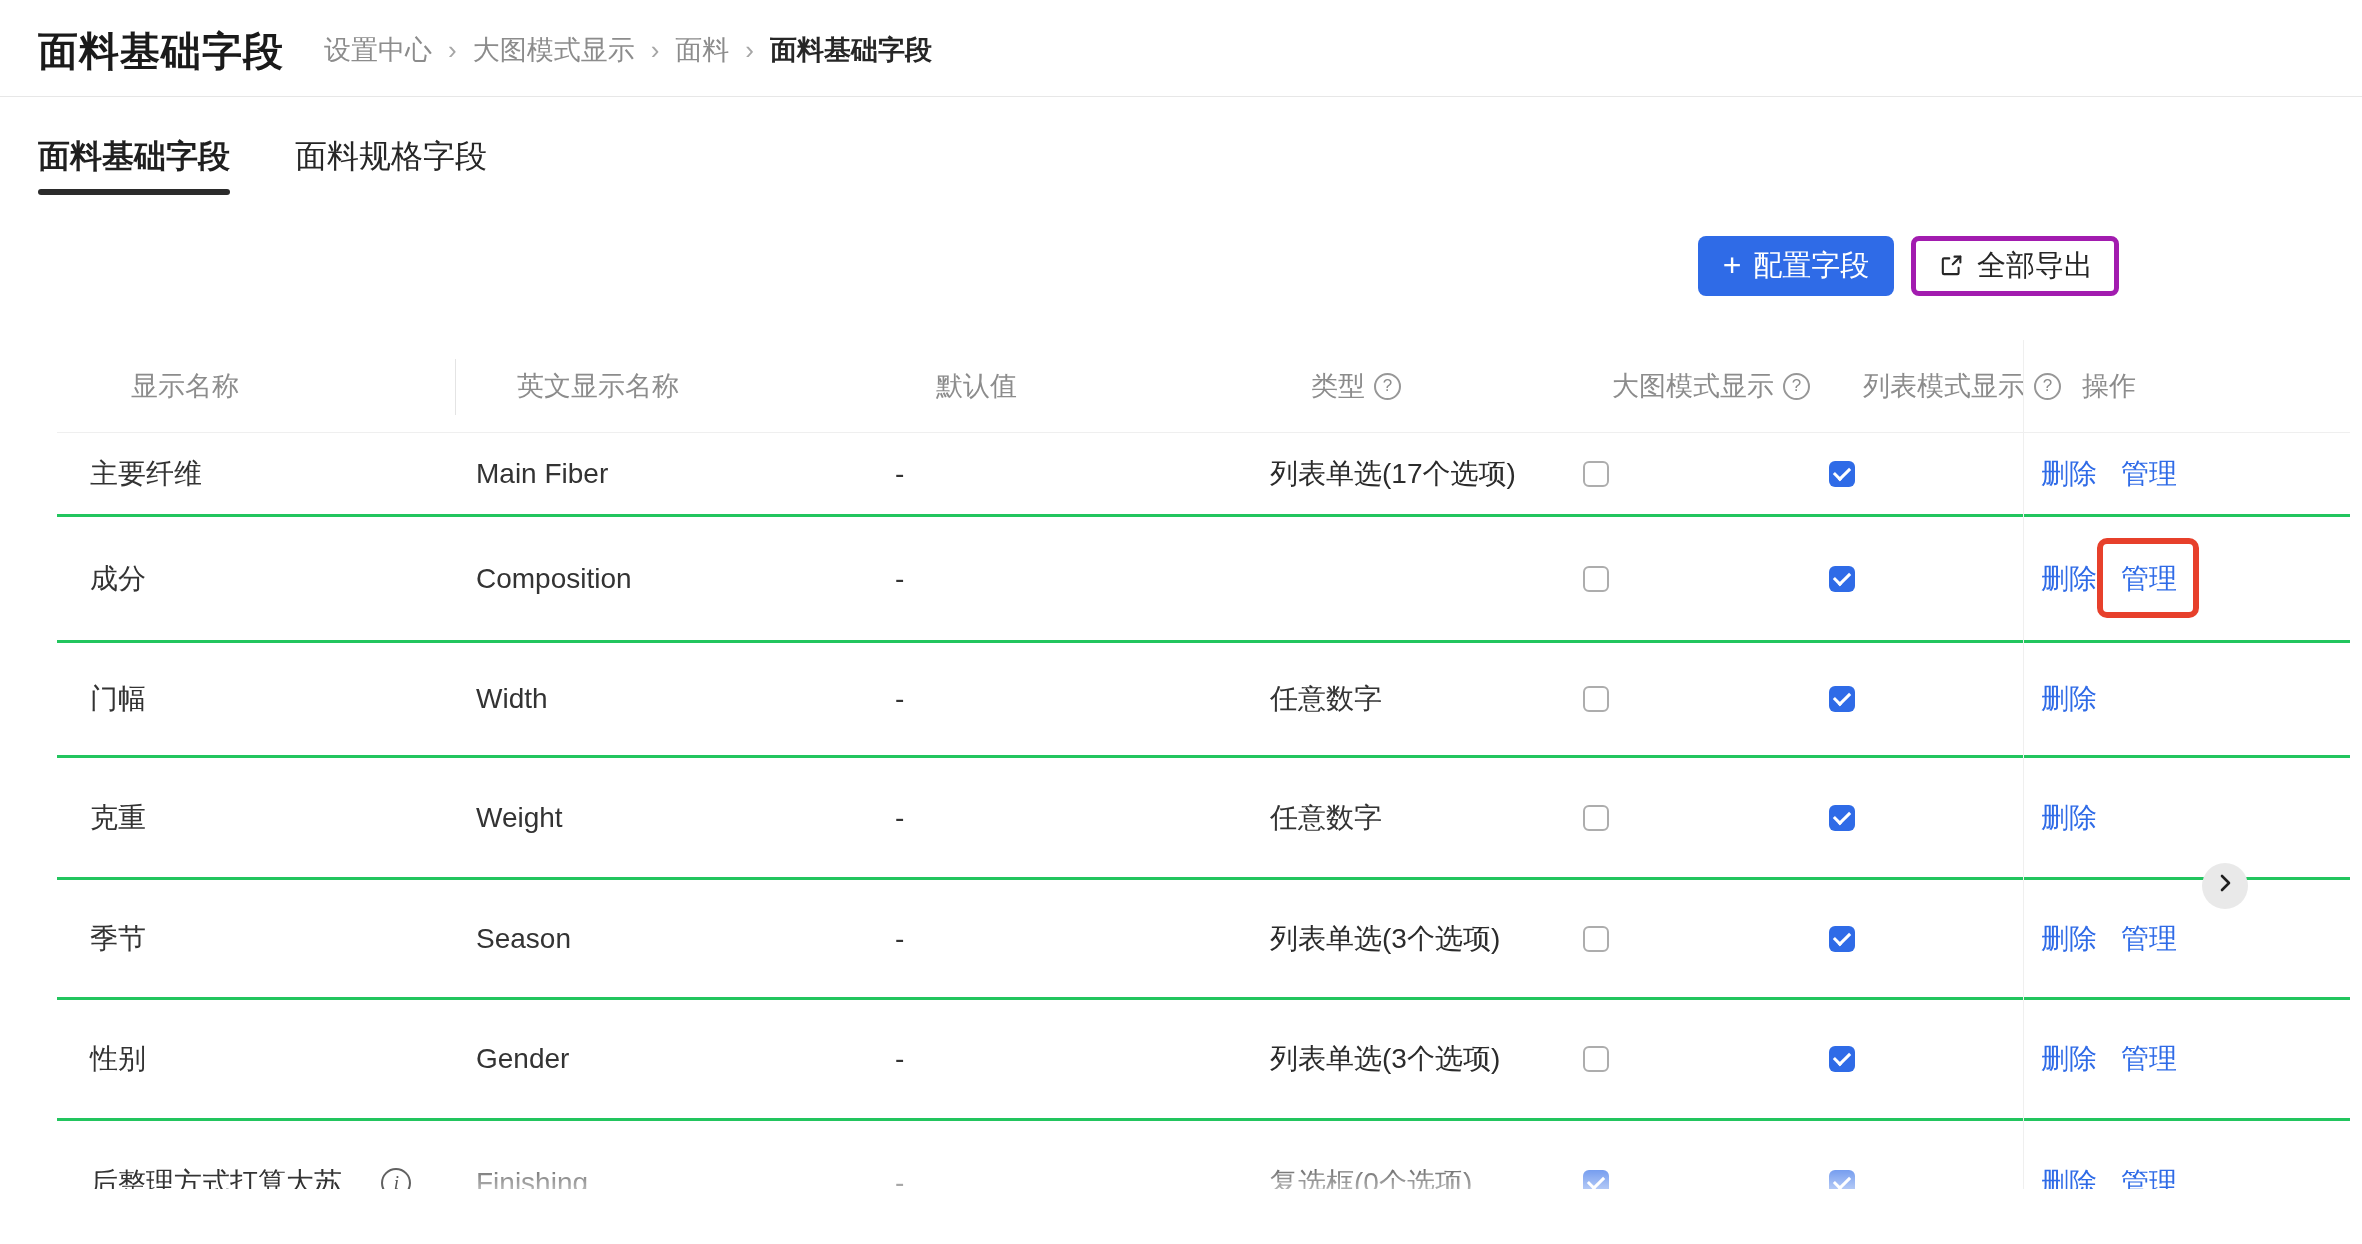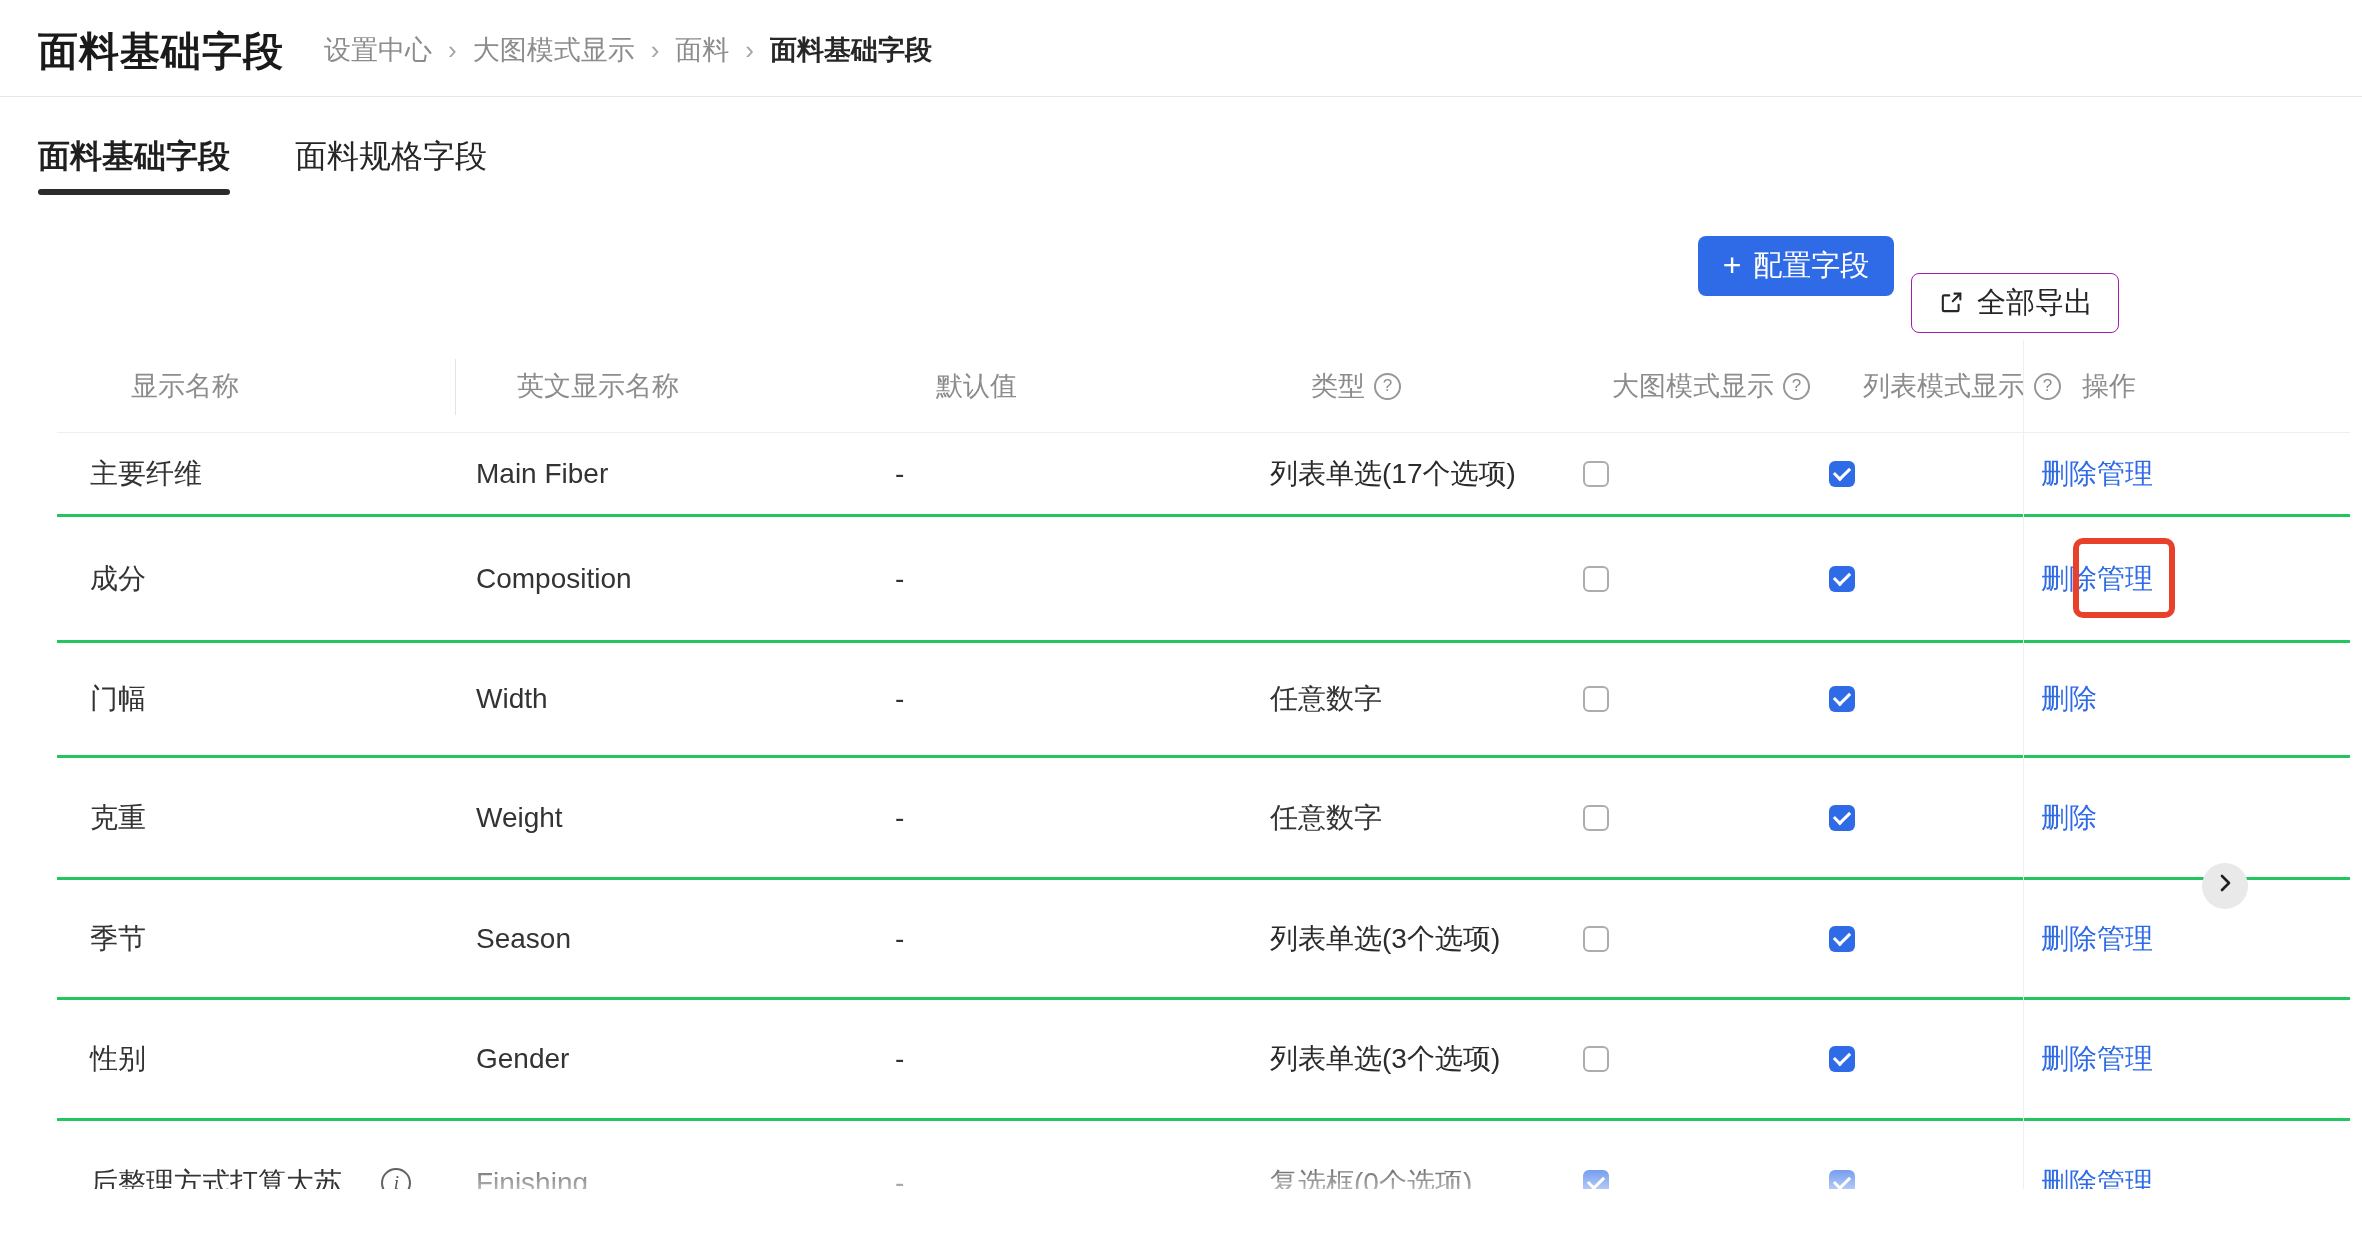--- a/index.html
+++ b/index.html
@@ -19,40 +19,40 @@
   .tabs { position:absolute; top:97px; left:0; right:0; height:110px; }
   .tab { position:absolute; top:38px; font-size:32px; color:#262626; cursor:pointer; }
   .tab.active { left:38px; font-weight:700; color:#1f1f1f; }
   .tab.inactive { left:295px; font-weight:400; }
   .tab-underline { position:absolute; left:38px; top:92px; width:192px; height:6px; background:#2b2b2b; border-radius:3px; }
 
   
   .btn { position:absolute; top:236px; height:60px; display:flex; align-items:center; justify-content:center; gap:12px; font-size:29px; border-radius:8px; cursor:pointer; }
   .btn-primary { left:1698px; width:196px; background:#2f6be7; color:#fff; border:none; }
   .btn-primary .plus { font-size:32px; font-weight:400; line-height:1; margin-top:-3px; }
-  .btn-plain { background:#fff; border:1px solid #a21caf; color:#262626;margin-top:37px; }
+  .btn-plain { background:#fff; border:5px solid #a21caf; color:#262626; }
   .btn-export { left:1911px; width:208px; }
   .btn-upload { left:2135px; width:205px; }
   .btn-plain svg { display:block; }
 
   
   .table { position:absolute; left:57px; top:340px; width:2293px; height:904px; font-size:28px; }
   .thead { position:absolute; top:0; left:0; right:0; height:93px; border-bottom:1px solid #efefef; color:#8c8c8c; font-size:27px; }
   .th { position:absolute; top:50%; transform:translateY(-50%); display:flex; align-items:center; gap:9px; white-space:nowrap;margin-left:41px; }
   .th-divider { position:absolute; left:398px; top:19px; height:56px; width:1px; background:#e4e4e4; }
   .help-icon { width:27px; height:27px; border:2px solid #979797; border-radius:50%; font-size:17px; color:#8c8c8c; display:inline-flex; align-items:center; justify-content:center; cursor:pointer; flex:0 0 auto; }
 
   .row { position:absolute; left:0; right:0; border-bottom:3px solid #22c55e; }
   .row.last { border-bottom:none; }
   .cell { position:absolute; top:50%; transform:translateY(-50%); white-space:nowrap; color:#333; }
   .c1 { left:33px; display:flex; align-items:center; gap:16px; }
   .c2 { left:419px; }
   .c3 { left:838px; }
   .c4 { left:1213px; }
-  .c7 { left:1984px; display:flex; align-items:center; }
+  .c7 { left:1984px; display:flex; align-items:center; gap:24px; }
 
   .type-link { color:#2b2b2b; text-decoration-thickness:1.5px; text-underline-offset:6px; cursor:pointer;text-align:right; }
   .type-wrap { white-space:normal; max-width:300px; line-height:42px; display:inline-block; }
 
   .cb { position:absolute; top:50%; transform:translateY(-50%); width:26px; height:26px; border-radius:6px; cursor:pointer; }
   .cb-large { left:1526px; }
   .cb-list  { left:1772px; }
   .cb.unchecked { background:#fff; border:2px solid #adadad; }
   .cb.checked { background:#2f6be7; }
   .cb.checked::after { content:""; position:absolute; left:5px; top:6px; width:13px; height:7px; border-left:3px solid #fff; border-bottom:3px solid #fff; transform:rotate(-45deg); }

